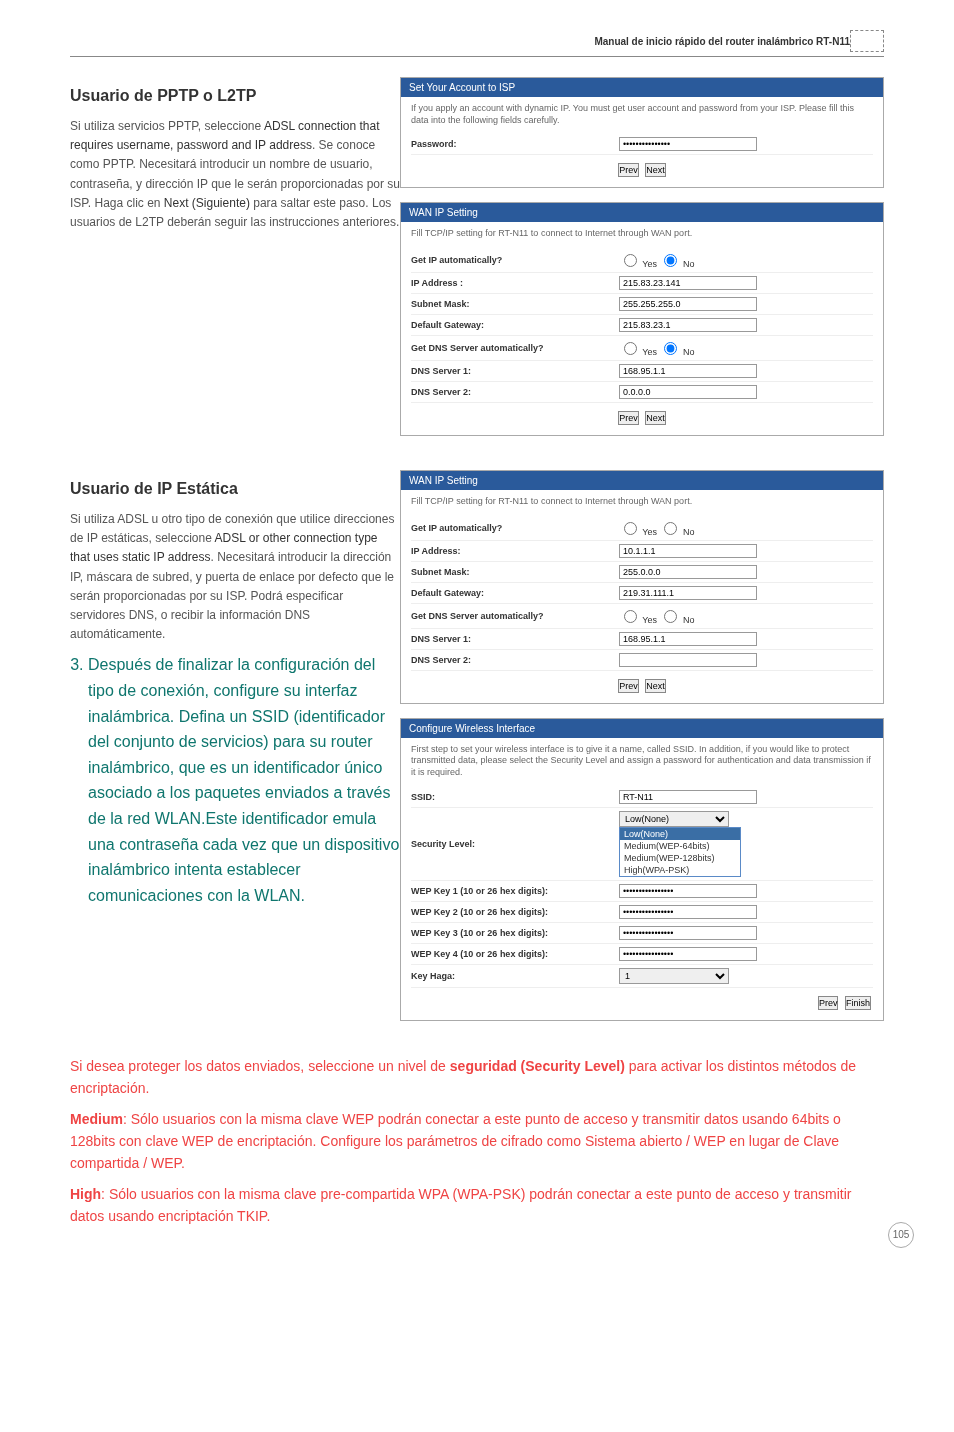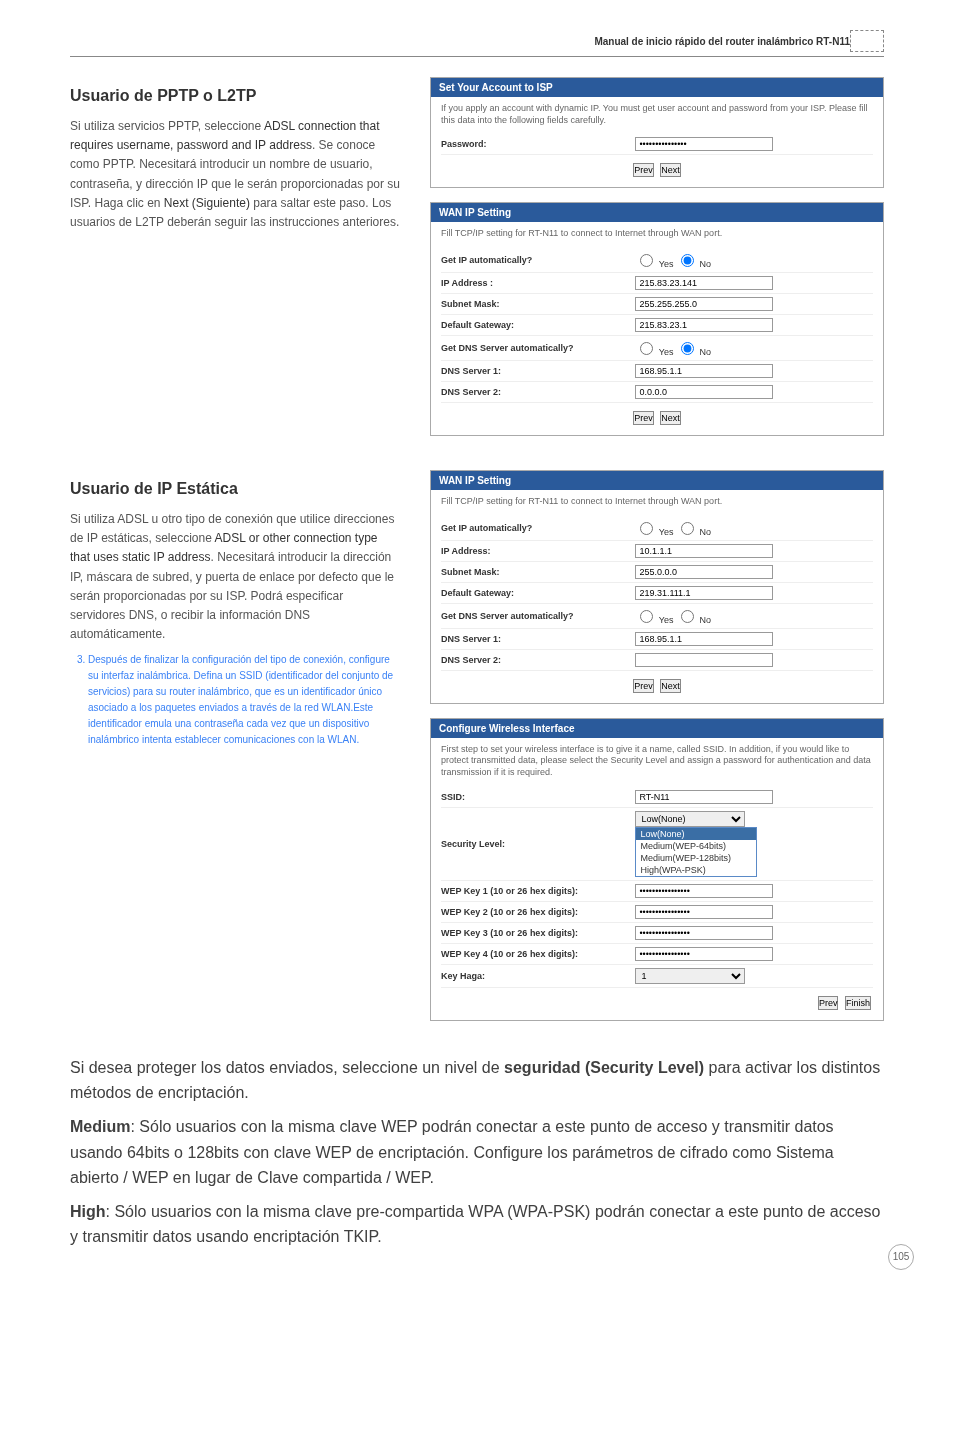--- a/index.html
+++ b/index.html
@@ -1,45 +1,45 @@
 <!DOCTYPE html>
 <html><head>
 <meta charset="utf-8">
 <style>
 body{margin:0;padding:0;font-family:Arial,Helvetica,sans-serif;background:#fff;width:954px;color:#333}
 .page{padding:30px 70px 30px 70px;position:relative}
 .header{border-bottom:1px solid #888;padding-bottom:4px;margin-bottom:20px;text-align:right;font-size:10px;font-weight:bold;display:flex;justify-content:flex-end;align-items:center;gap:0}
 .logo-icon{width:32px;height:20px;border:1px dashed #888;display:inline-block}
-.two-col{display:flex;gap:30px;margin-bottom:20px}
+.two-col{display:flex;margin-bottom:20px}
 .left-col{flex:0 0 330px}
 .right-col{flex:1}
 h2{font-size:16px;font-weight:bold;margin:10px 0 12px 0;color:#333}
 .body-text{font-size:12px;line-height:1.6;color:#555}
 .body-text b{font-weight:normal;color:#333}
 .panel{border:1px solid #aaa;margin-bottom:14px;font-size:9px;background:#fff}
-.panel-header{background:#2a5a9b;color:#fff;padding:4px 8px;font-weight:bold;font-size:10px}
+.panel-header{background:#2a5a9b;color:#fff;padding:4px 8px;font-weight:normal;font-size:10px}
 .panel-body{padding:6px 10px}
 .panel-desc{color:#666;font-size:9px;margin-bottom:8px;line-height:1.3}
 .form-row{display:flex;align-items:center;padding:3px 0;border-bottom:1px solid #eee}
 .form-row:last-child{border-bottom:none}
 .form-label{flex:0 0 45%;font-weight:bold;color:#333;font-size:9px}
 .form-val{flex:1}
 .form-val input[type=text],.form-val input[type=password]{width:130px;font-size:9px;padding:1px 3px;border:1px solid #999;background:#fff}
 .form-val select{font-size:9px;padding:1px;border:1px solid #999;width:110px}
 .radio-group{font-size:9px;color:#333}
 .btn-row{text-align:center;padding:8px 0 4px 0}
 .btn{font-size:9px;padding:1px 0;border:1px solid #888;background:#eee;margin:0 2px}
 .dropdown-open{position:relative}
 .dropdown-list{border:1px solid #5a8ac7;background:#fff;font-size:9px;width:120px}
 .dropdown-list div{padding:1px 4px}
 .dropdown-list .sel{background:#3a6ea5;color:#fff}
-.full-width-text{font-size:16px;line-height:1.6;color:#404040;margin-top:20px}
+.full-width-text{font-size:14px;line-height:1.6;color:#ef4444;margin-top:20px}
 .full-width-text p{margin:8px 0}
 .page-num{position:absolute;bottom:18px;right:40px;font-size:10px;border:1px solid #aaa;border-radius:50%;width:24px;height:24px;display:flex;align-items:center;justify-content:center;color:#666}
-ol.numbered{padding-left:18px;margin:8px 0;font-size:10px;line-height:1.6;color:#3b82f6}
+ol.numbered{padding-left:18px;margin:8px 0;font-size:16px;line-height:1.6;color:#0f766e}
 ol.numbered li{margin-bottom:4px}
 </style>
 </head>
 <body>
 
 <div class="page">
 <div class="header">
   <span>Manual de inicio rápido del router inalámbrico RT-N11</span>
   <span class="logo-icon"></span>
 </div>

